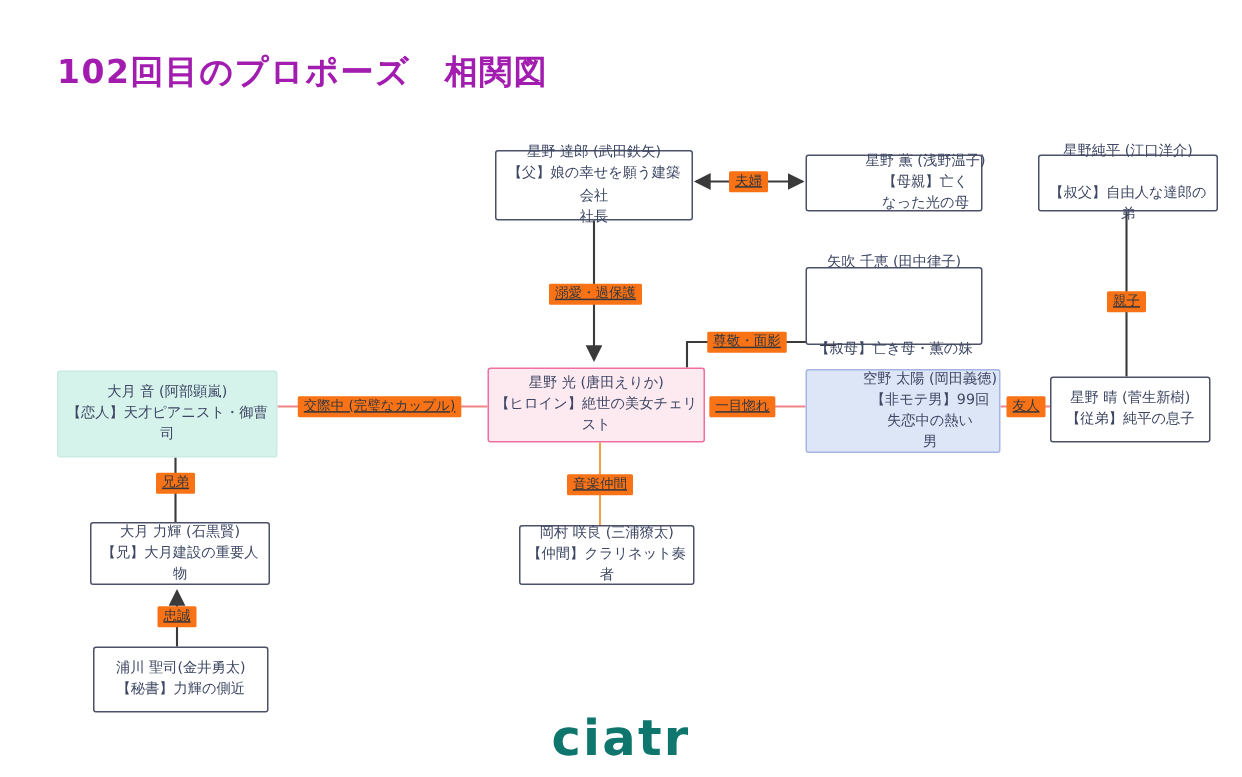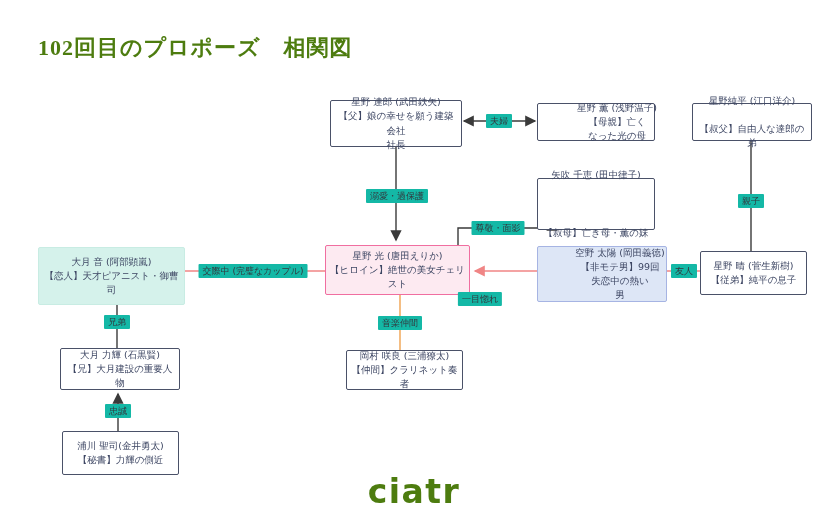--- a/index.html
+++ b/index.html
@@ -2,42 +2,42 @@
 <html><head>
 <meta charset="utf-8">
 <style>
   html,body{margin:0;padding:0;background:#fff;}
   .canvas{
     position:relative;width:828px;height:518px;background:#ffffff;
     font-family:"DejaVu Sans","Liberation Sans",sans-serif;overflow:hidden;
   }
   .page-title{
     position:absolute;left:38px;top:33px;font-size:22px;font-weight:bold;
-    color:#4d7c0f;letter-spacing:1px;white-space:nowrap;font-family:Liberation Serif, serif;
+    color:#a21caf;letter-spacing:1px;white-space:nowrap;
   }
   .edges-svg{position:absolute;left:0;top:0;width:828px;height:518px;}
   .person-card{
     position:absolute;box-sizing:border-box;display:flex;flex-direction:column;
     justify-content:center;align-items:center;text-align:center;
     background:#ffffff;border:1.4px solid #4a5168;border-radius:2px;
     color:#3d4663;padding:2px 4px;
   }
   .person-name{font-size:9.5px;line-height:1.5;white-space:nowrap;}
   .person-desc{font-size:9.5px;line-height:1.5;white-space:pre-line;}
   .card-pink{background:#fdeaf1;border:1.8px solid #f06ea0;}
   .card-mint{background:#d5f2eb;border:1px solid #c8ece3;}
   .card-blue{background:#dde6f6;border:1.2px solid #a6b4e3;}
   .edge-label{
     position:absolute;transform:translate(-50%,-50%);
-    background:#14b8a6;color:#33363d;font-size:9px;line-height:1.2;
-    padding:1.5px 4px;white-space:nowrap;border-radius:1px;
+    background:#f97316;color:#33363d;font-size:9px;line-height:1.2;
+    padding:1.5px 4px;white-space:nowrap;border-radius:1px;text-decoration:underline;
   }
   .brand-logo{
     position:absolute;left:50%;top:472px;transform:translateX(-50%);
-    font-size:33px;font-weight:800;color:#4d7c0f;letter-spacing:1.5px;
+    font-size:33px;font-weight:800;color:#0f766e;letter-spacing:1.5px;
   }
 </style>
 </head>
 <body>
 
 <div class="canvas">
 
   <div class="page-title">102回目のプロポーズ　相関図</div>
 
   <svg class="edges-svg" width="828" height="518" viewBox="0 0 828 518">
@@ -125,21 +125,21 @@
 
   <div class="person-card" style="left:62px;top:431px;width:117px;height:44px;">
     <span class="person-name">浦川 聖司(金井勇太)</span>
     <span class="person-desc">【秘書】力輝の側近</span>
   </div>
 
   <div class="edge-label" style="left:499px;top:121px;">夫婦</div>
   <div class="edge-label" style="left:397px;top:196px;">溺愛・過保護</div>
   <div class="edge-label" style="left:498px;top:228px;">尊敬・面影</div>
   <div class="edge-label" style="left:253px;top:271px;">交際中 (完璧なカップル)</div>
-  <div class="edge-label" style="left:480px;top:271px;margin-top:28px;">一目惚れ</div>
+  <div class="edge-label" style="left:495px;top:271px;">一目惚れ</div>
   <div class="edge-label" style="left:684px;top:271px;">友人</div>
   <div class="edge-label" style="left:751px;top:201px;">親子</div>
   <div class="edge-label" style="left:400px;top:323px;">音楽仲間</div>
   <div class="edge-label" style="left:117px;top:322px;">兄弟</div>
   <div class="edge-label" style="left:118px;top:411px;">忠誠</div>
 
   <div class="brand-logo">ciatr</div>
 
 </div>
 

